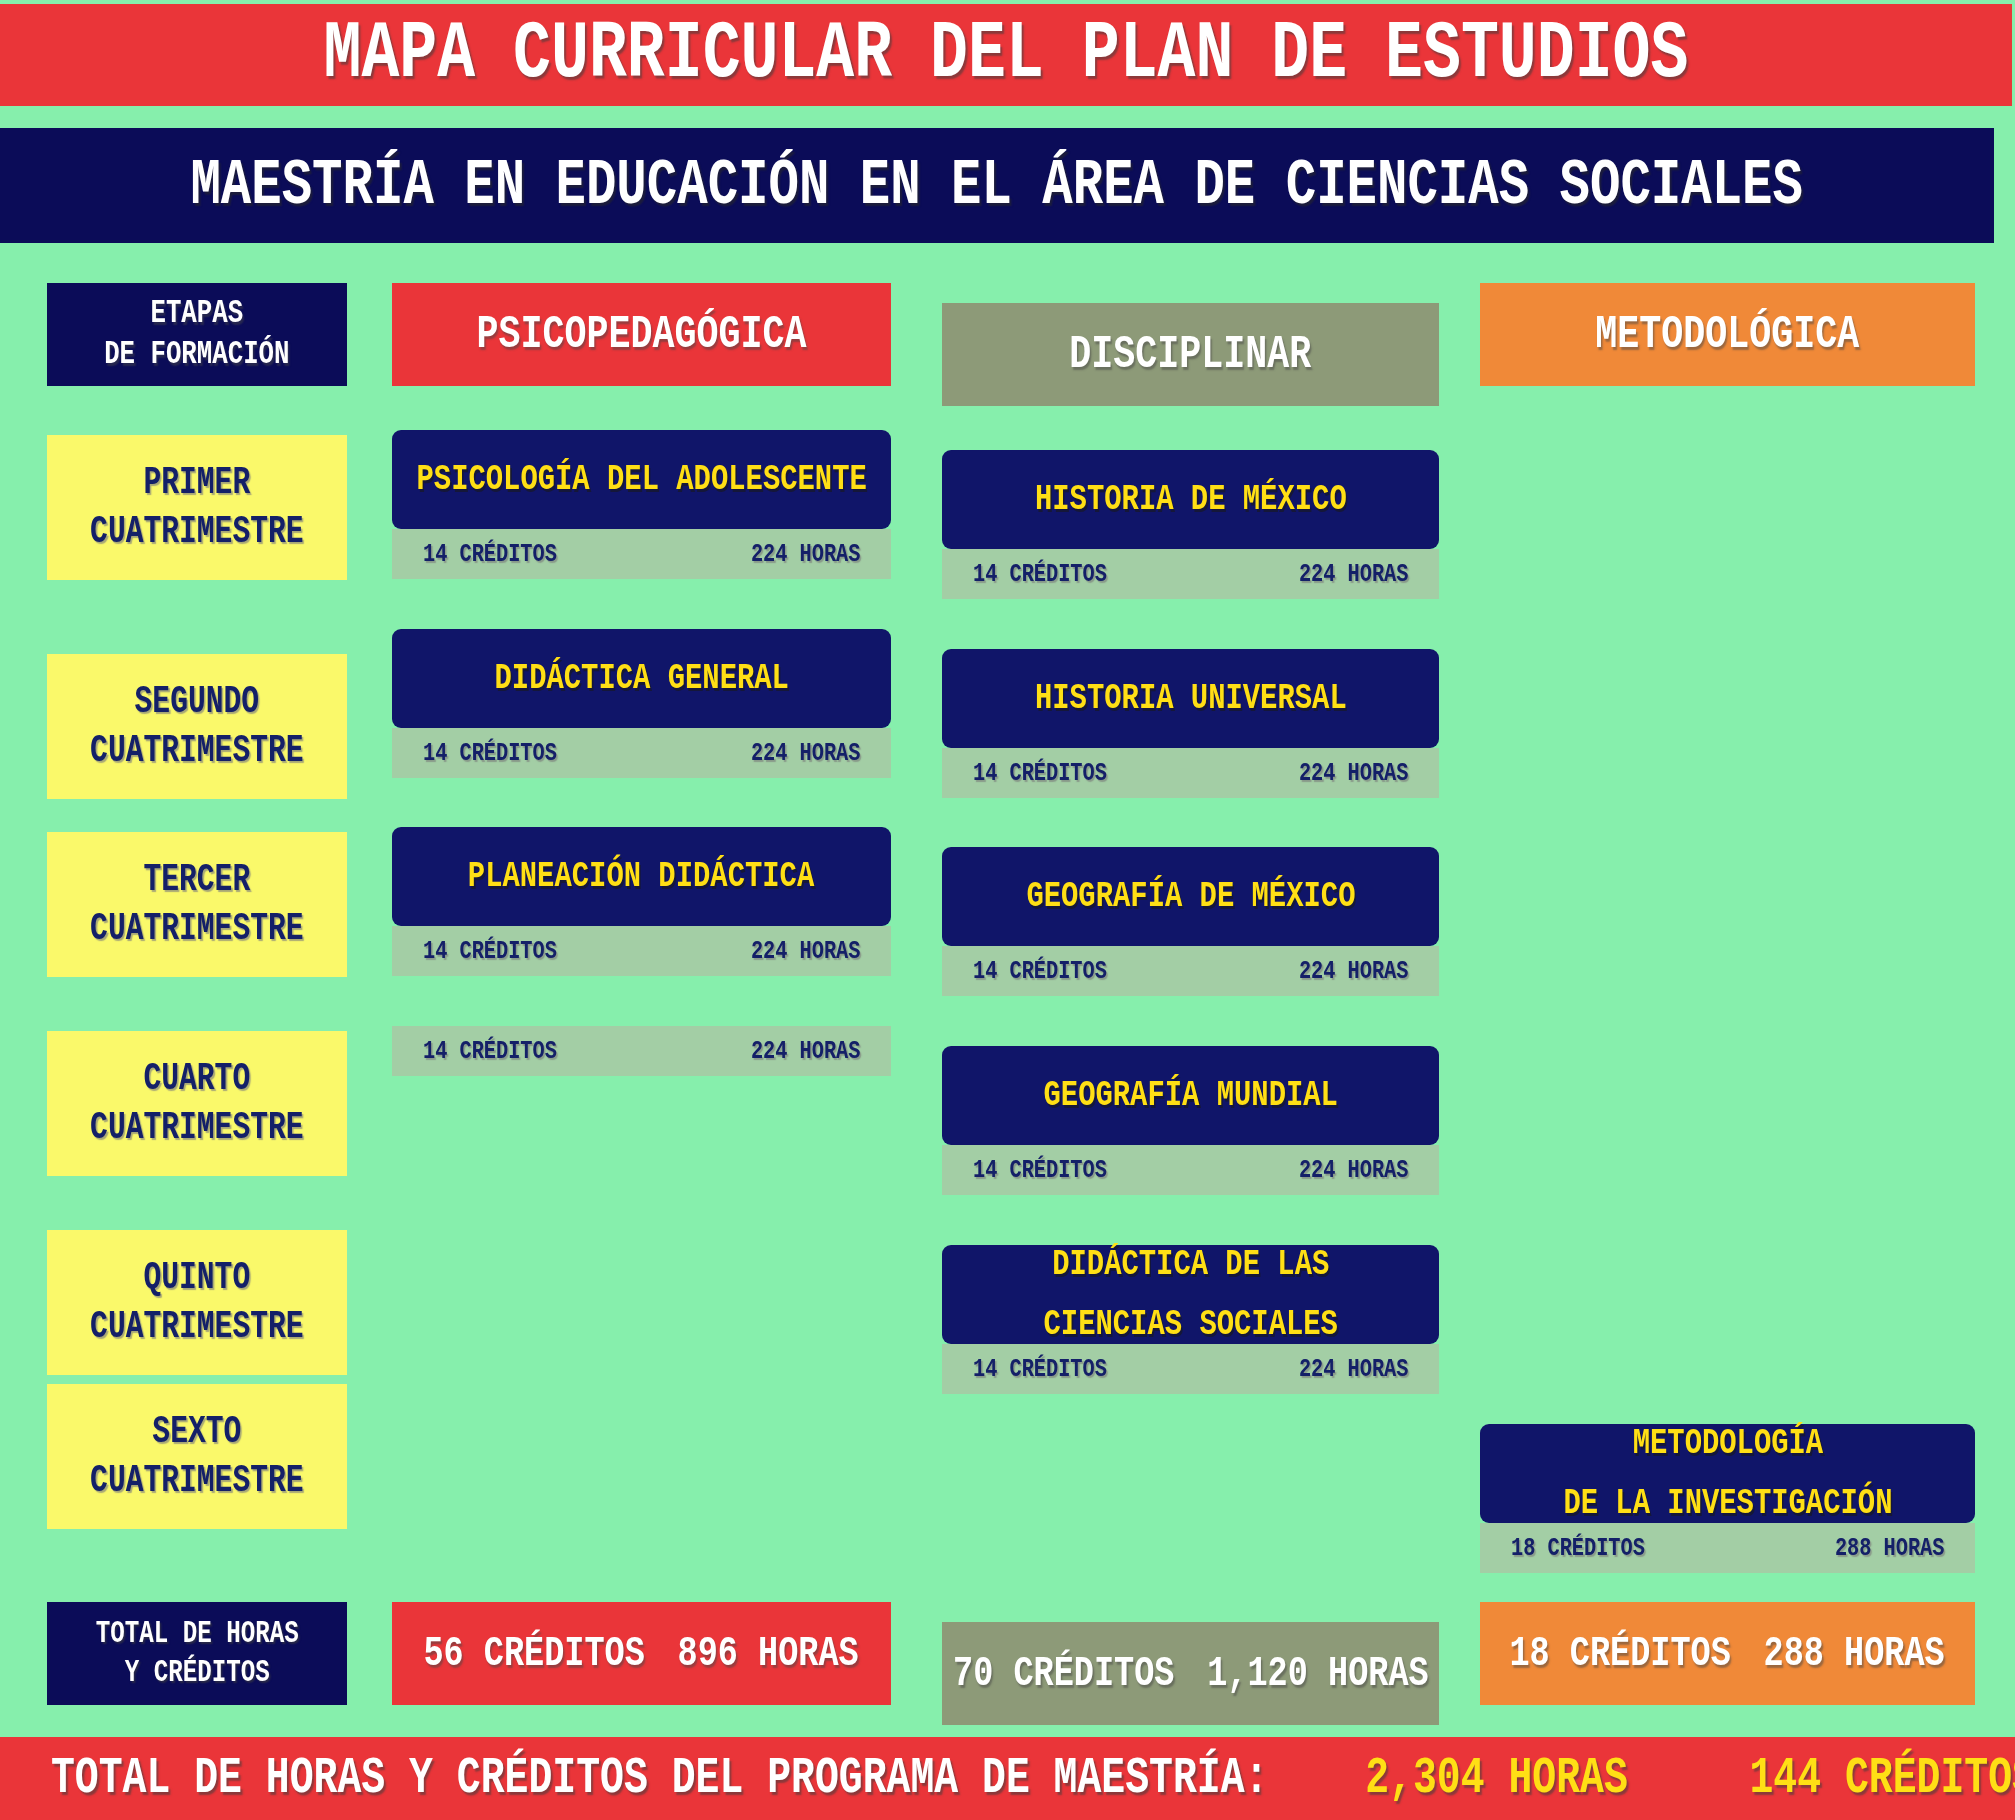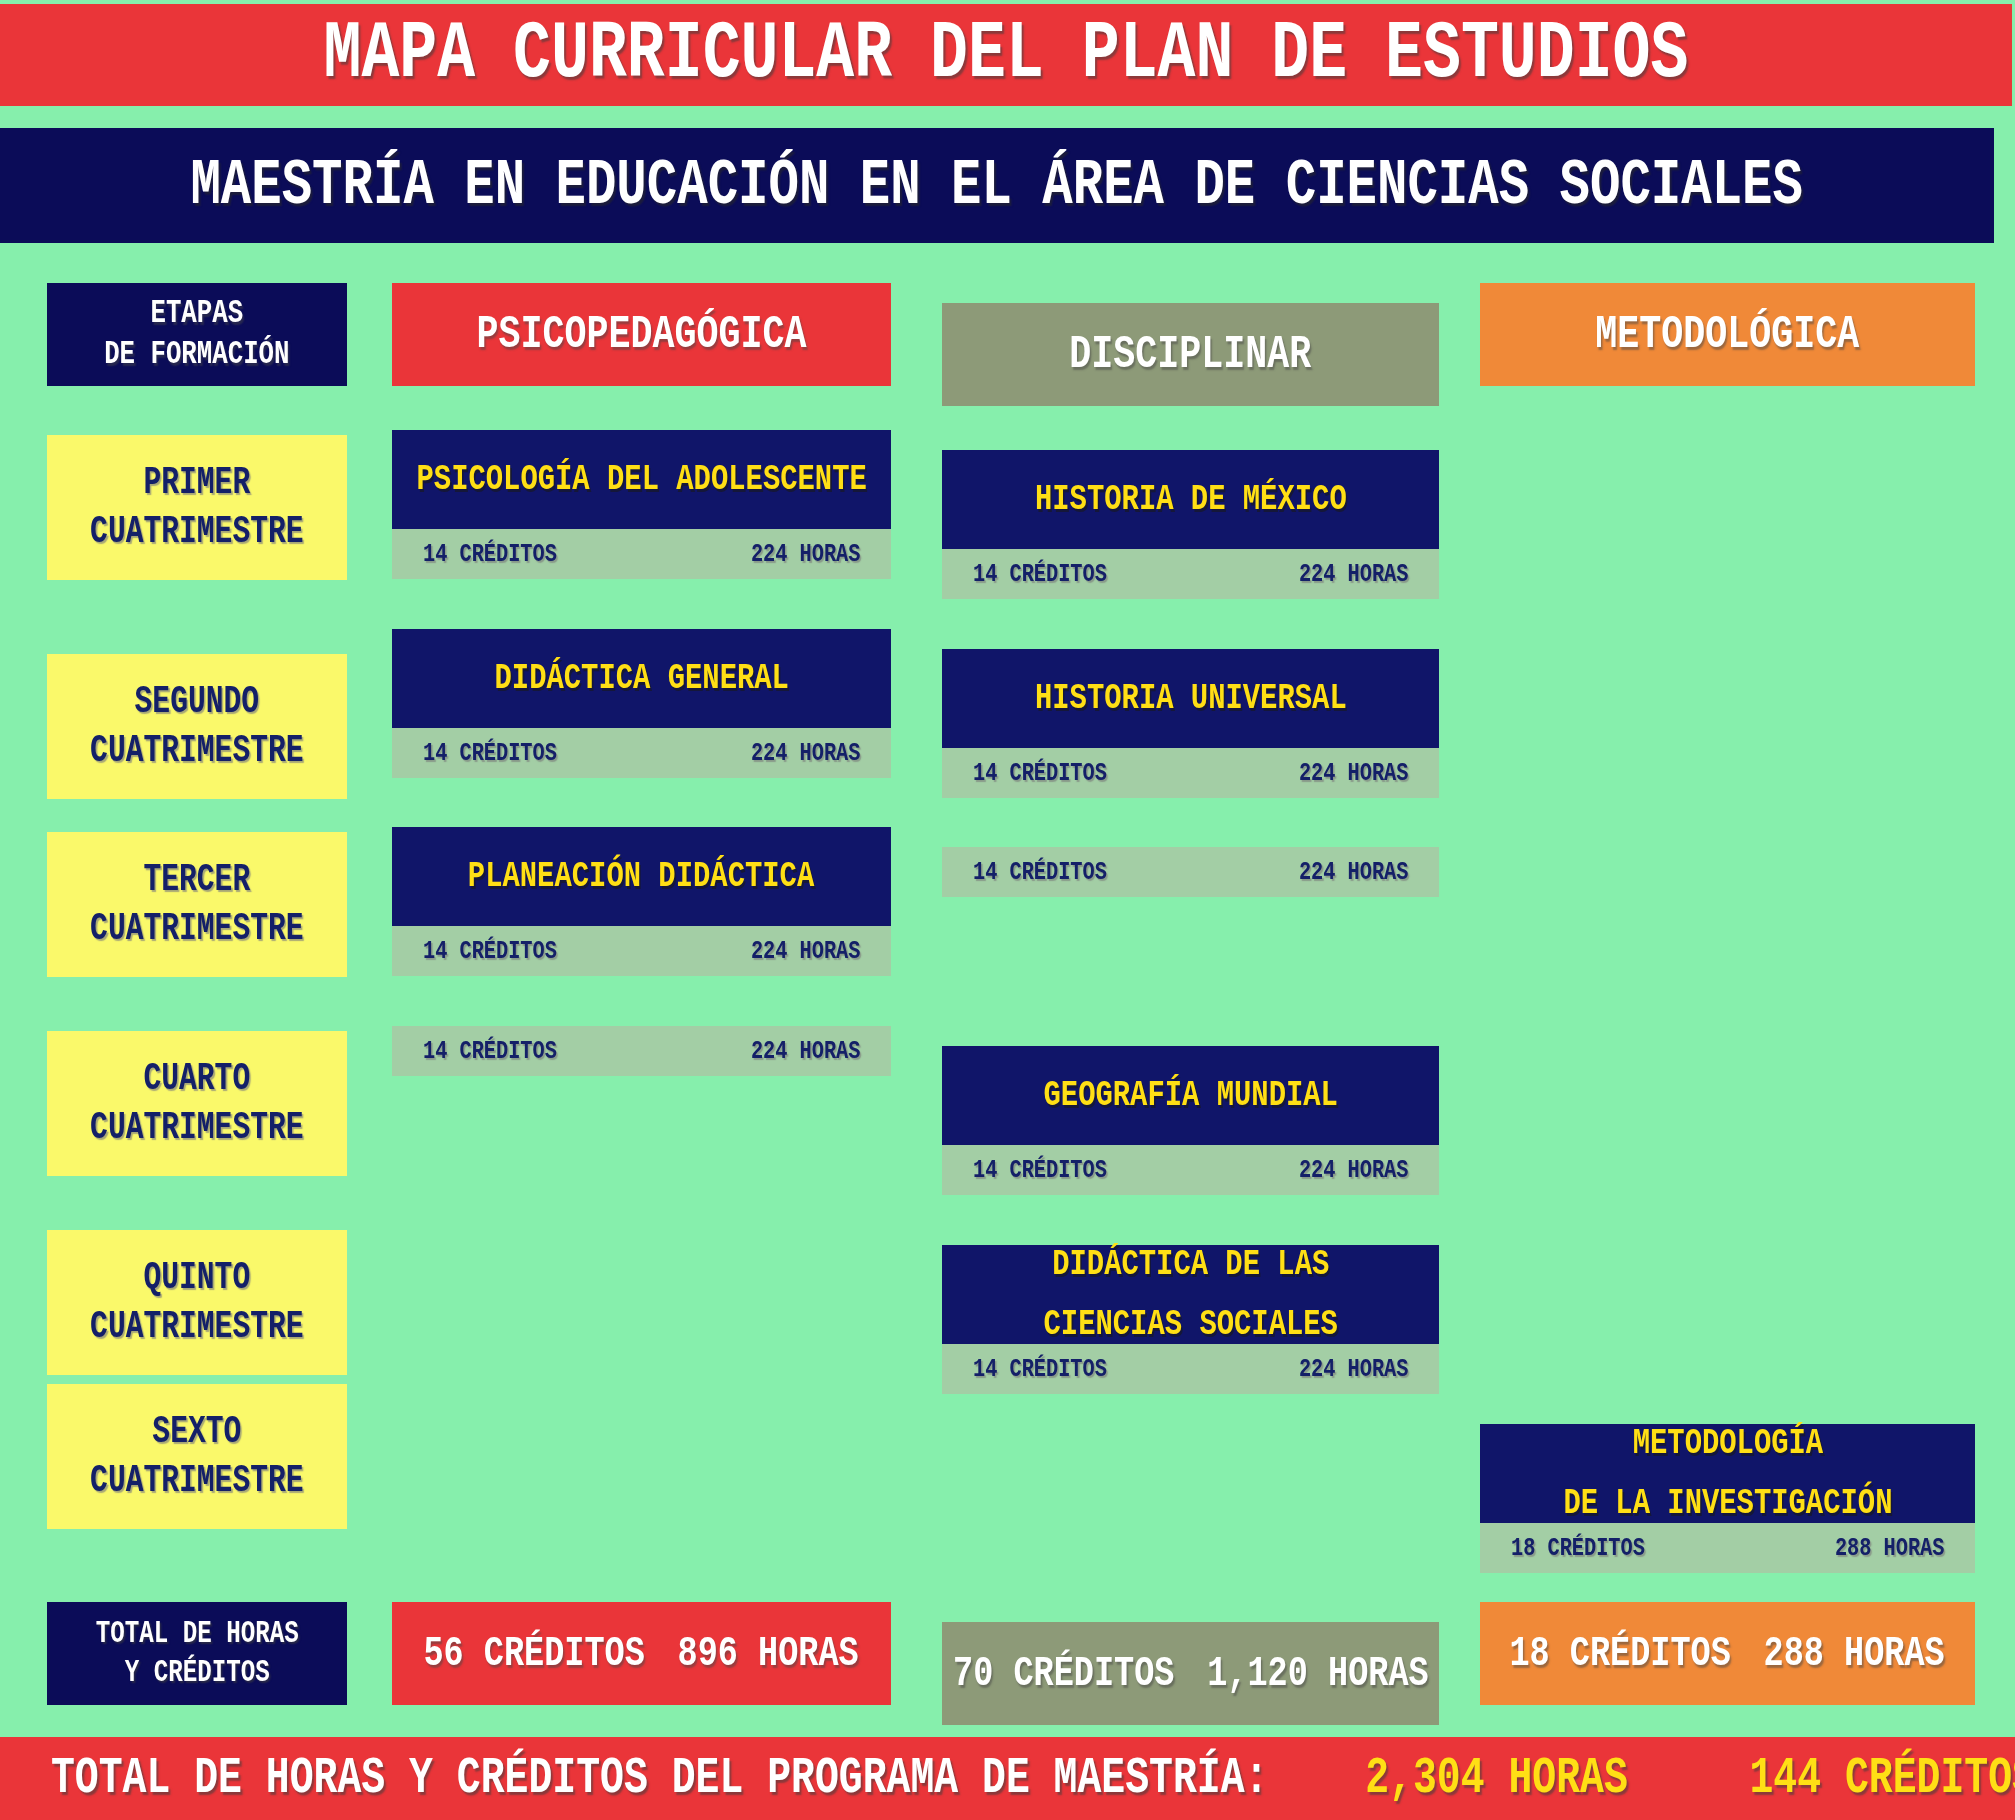--- a/index.html
+++ b/index.html
@@ -49,21 +49,21 @@
   .hdr-disc{background:var(--olive);}
   .hdr-met{background:var(--orange);}
 
   
   .stage{left:47px;width:300px;height:145px;background:var(--yellow);
     display:flex;align-items:center;justify-content:center;color:var(--textnavy);}
   .stage .cx{font-size:38px;line-height:1.28;text-shadow:2px 2px 1.3px rgba(125,125,125,.65);}
 
   
   .card{display:flex;flex-direction:column;}
-  .card-top{height:99px;background:var(--cardnavy);display:flex;align-items:center;justify-content:center;}
+  .card-top{height:99px;background:var(--cardnavy);display:flex;align-items:center;justify-content:center;border-radius:9px;}
   .card-top .cx{font-size:37px;line-height:1.6;color:var(--titleyellow);text-shadow:2px 2.6px 0.7px rgba(25,25,25,.6);}
   .card-bottom{height:50px;background:var(--green);display:flex;align-items:center;
     justify-content:space-between;padding:0 31px;color:var(--textnavy);font-size:26px;}
   .card-bottom span{text-shadow:2px 2px 1.3px rgba(120,120,120,.6);}
 
   
   .totbox{top:1602px;height:103px;display:flex;align-items:center;justify-content:center;color:#fff;}
   .totbox .totline{display:flex;gap:42px;transform:scaleX(0.78);transform-origin:50% 50%;
     font-size:43px;white-space:nowrap;text-shadow:2px 2.6px 2px rgba(70,70,70,.5);}
   .tot-label{left:47px;width:300px;background:var(--navy);}
@@ -183,20 +183,26 @@
         <div>PLANEACIÓN DIDÁCTICA</div>
         <div></div>
       </div>
     </div>
     <div class="card-bottom">
       <span class="cl">14 CRÉDITOS</span>
       <span class="cr">224 HORAS</span>
     </div>
   </div>
   <div class="abs card col-disc" style="top:827px">
+    <div class="card-top">
+      <div class="cx">
+        <div>GEOGRAFÍA DE MÉXICO</div>
+        <div></div>
+      </div>
+    </div>
     <div class="card-bottom">
       <span class="cl">14 CRÉDITOS</span>
       <span class="cr">224 HORAS</span>
     </div>
   </div>
 
   <div class="abs stage" style="top:1031px">
     <div class="cx">
       <div>CUARTO</div>
       <div>CUATRIMESTRE</div>

